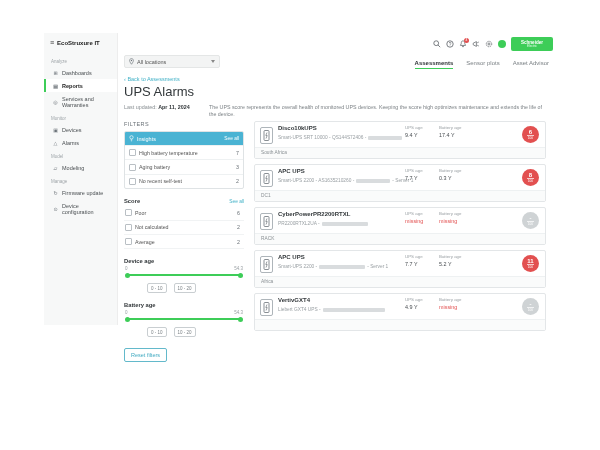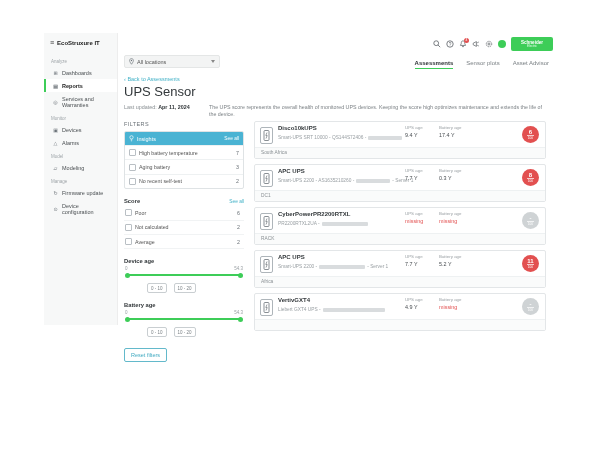--- a/index.html
+++ b/index.html
@@ -175,21 +175,21 @@
       <span class="caret"></span>
     </div>
 
     <div class="tabs">
       <span class="tab active">Assessments</span>
       <span class="tab">Sensor plots</span>
       <span class="tab">Asset Advisor</span>
     </div>
 
     <div class="backlink">‹ <span>Back to Assessments</span></div>
-    <div class="title">UPS Sensor</div>
+    <div class="title">UPS Alarms</div>
     <div class="meta">
       <span>Last updated:</span>
       <b>Apr 11, 2024</b>
     </div>
     <div class="desc">The UPS score represents the overall health of monitored UPS devices. Keeping the score high optimizes maintenance and extends the life of the device.</div>
 
     <div class="filters">
       <div class="f-head">FILTERS</div>
 
       <div class="card">

